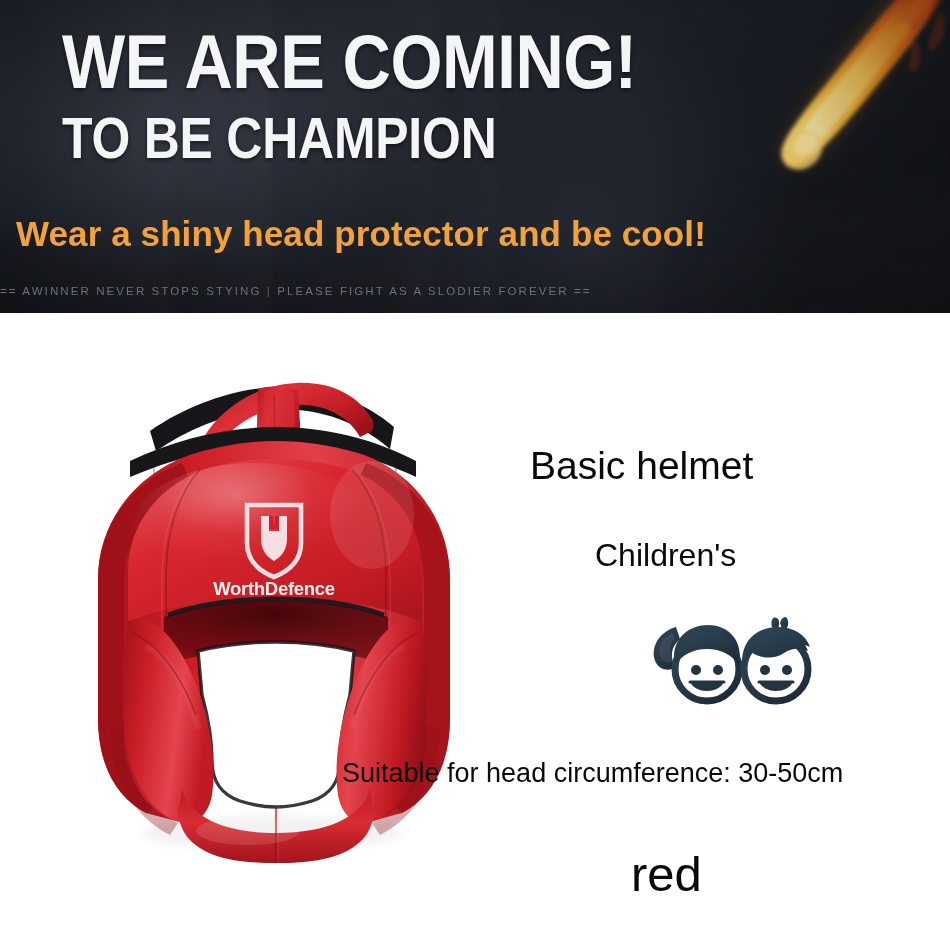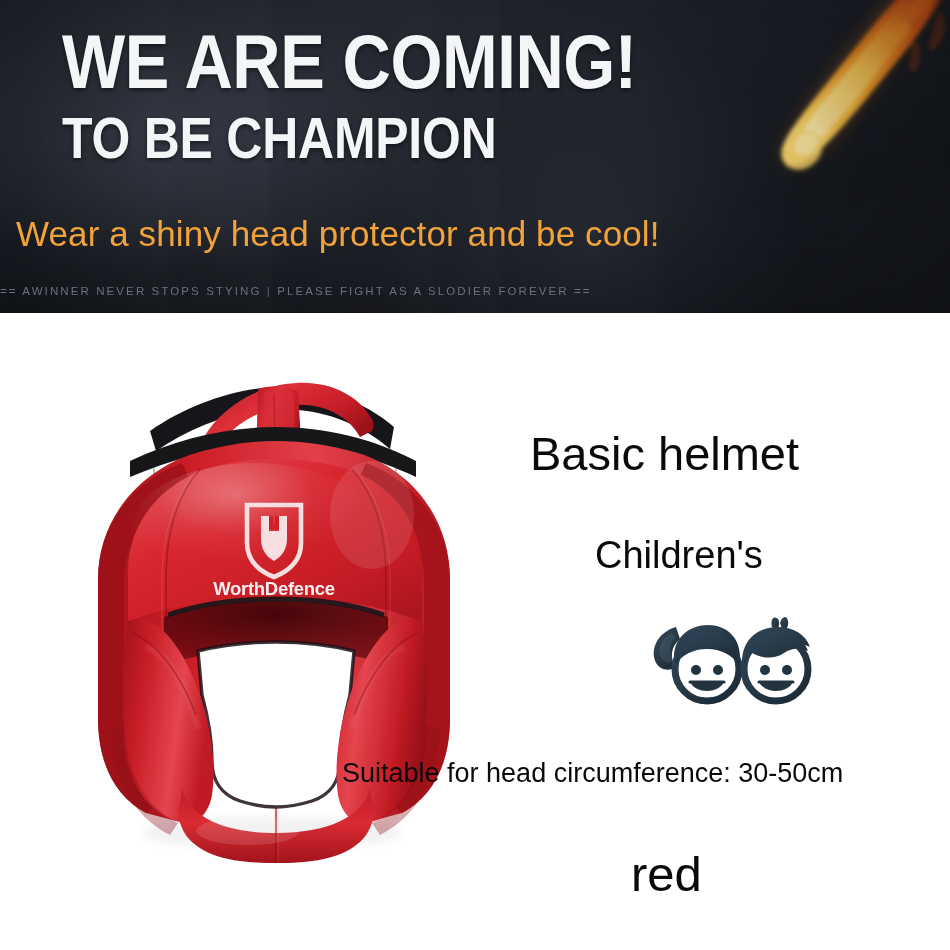--- a/index.html
+++ b/index.html
@@ -96,21 +96,21 @@
     white-space: nowrap;
     text-shadow: 0 2px 5px rgba(0,0,0,0.55);
   }
 
   .subhead {
     position: absolute;
     left: 16px;
     top: 212px;
     font-size: 35px;
     line-height: 44px;
-    font-weight: 400;
+    font-weight: 700;
     color: #f2a23a;
     letter-spacing: 0.1px;
     white-space: nowrap;
   }
 
   .tagline {
     position: absolute;
     left: 0;
     right: 0;
     top: 285px;
@@ -138,34 +138,34 @@
     top: 52px;
     width: 400px;
     height: 500px;
     text-align: center;
   }
 
   
   .title-basic {
     position: absolute;
     left: 530px;
-    top: 113px;
+    top: 125px;
     width: 400px;
-    font-size: 47px;
+    font-size: 39px;
     line-height: 55px;
     color: #0a0a0a;
     white-space: nowrap;
   }
 
   .title-children {
     position: absolute;
     left: 595px;
     top: 219px;
     width: 340px;
-    font-size: 38px;
+    font-size: 32px;
     line-height: 46px;
     color: #0a0a0a;
     white-space: nowrap;
   }
 
   .kids-icon-wrap {
     position: absolute;
     left: 646px;
     top: 300px;
     width: 172px;

